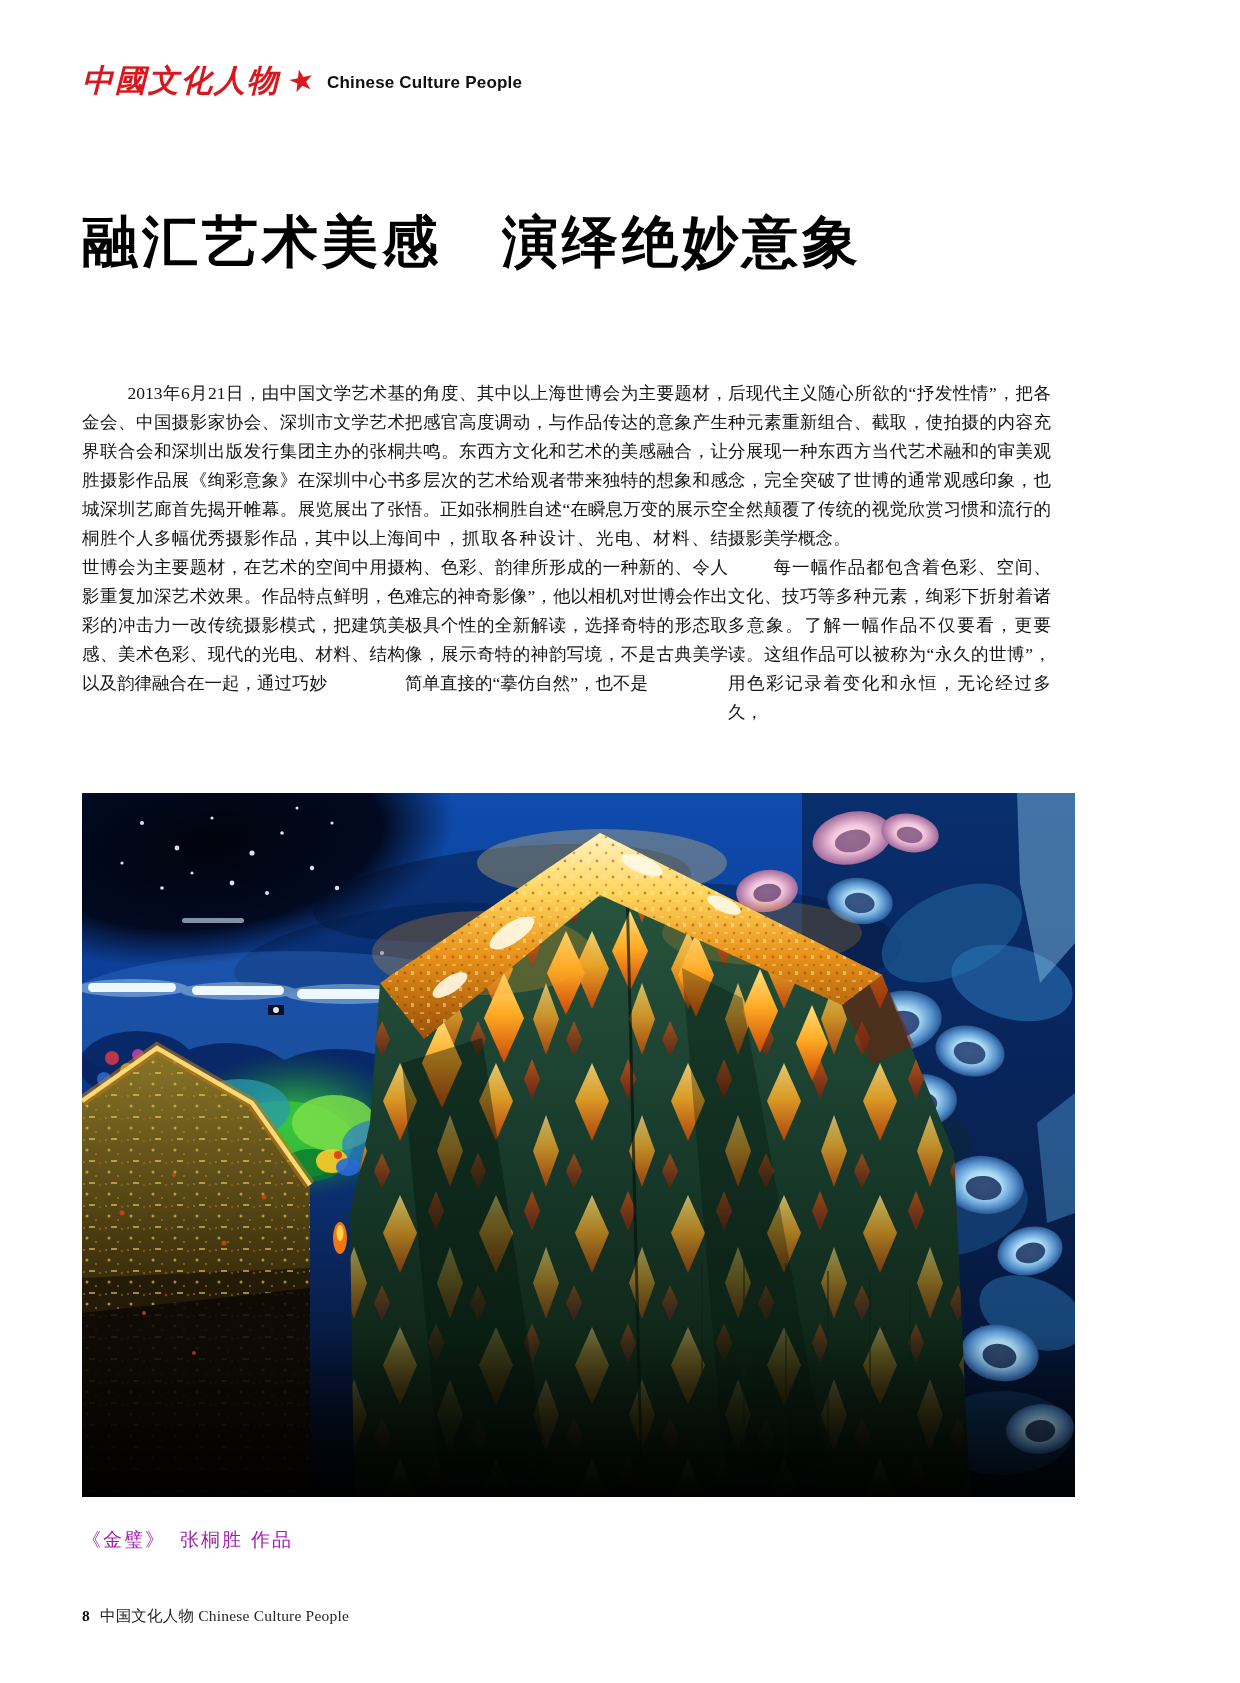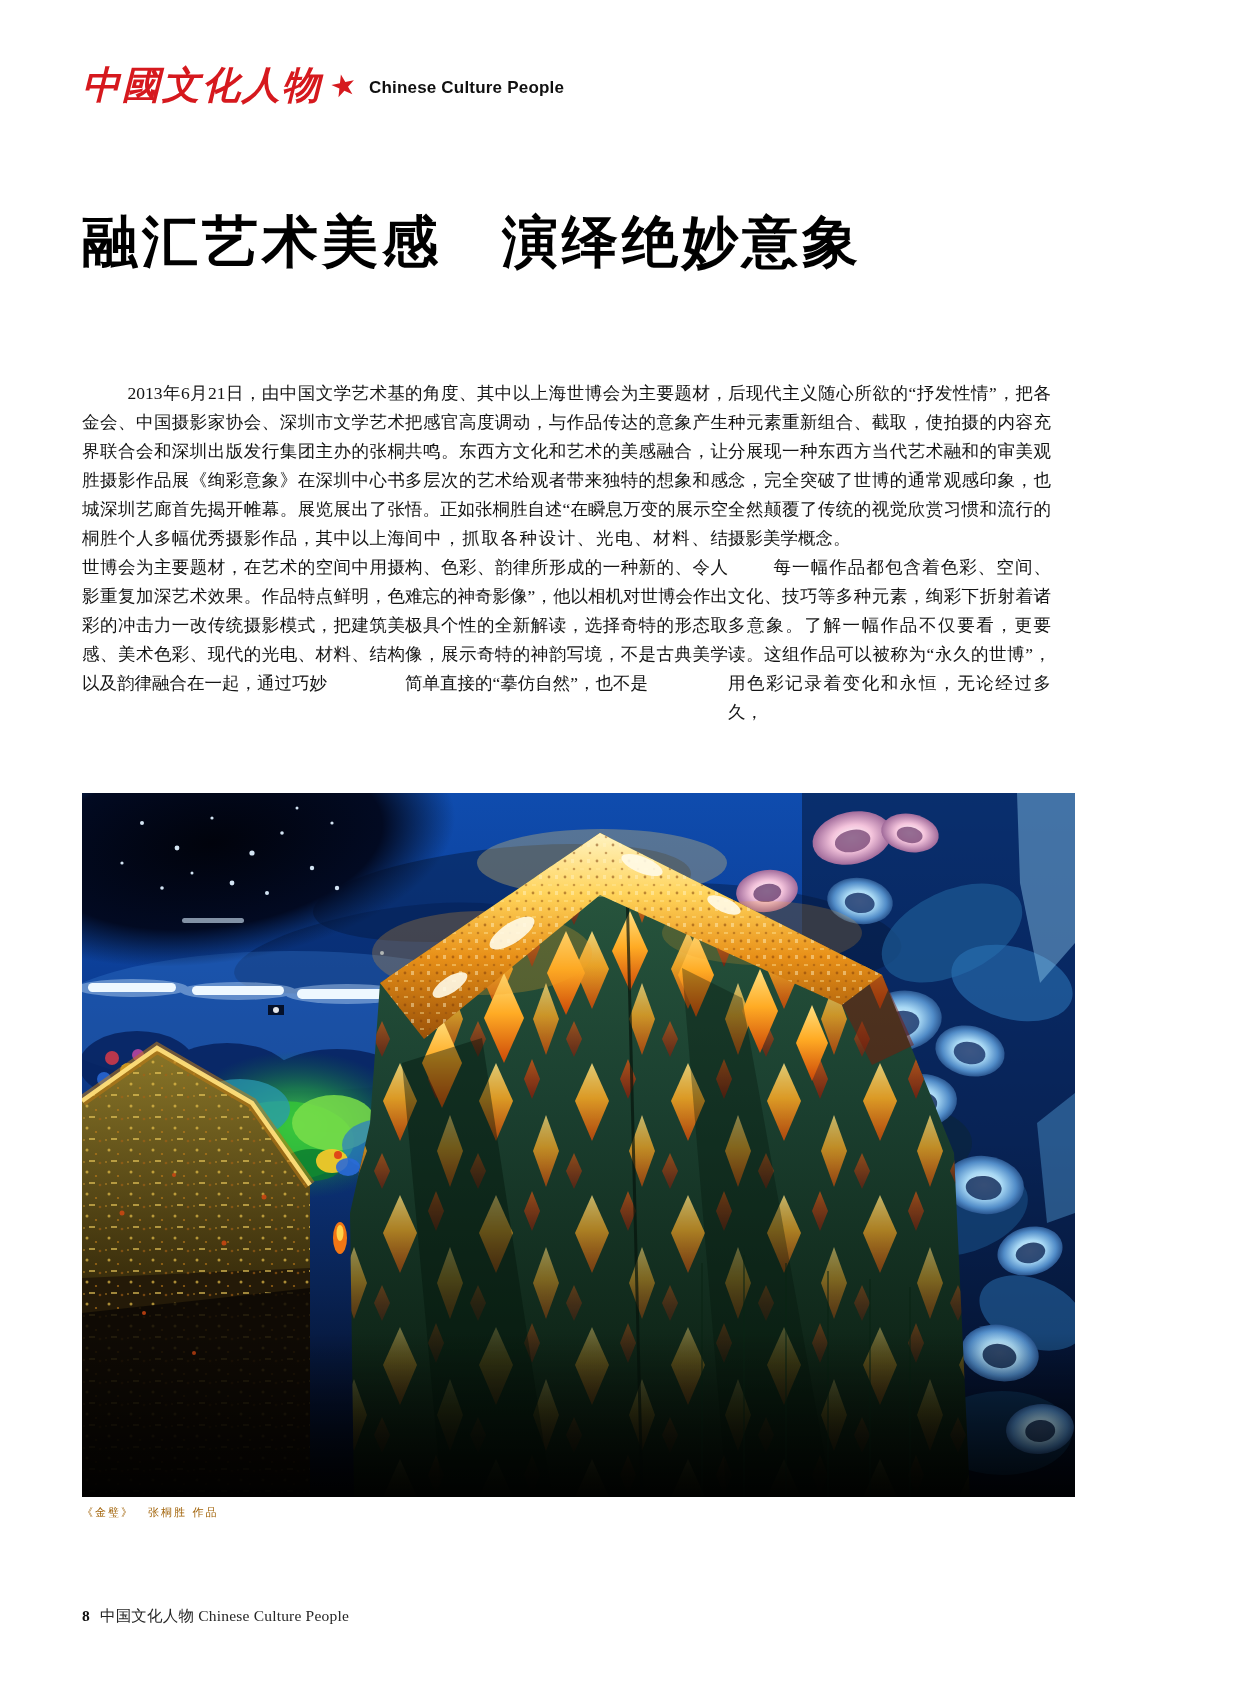--- a/index.html
+++ b/index.html
@@ -5,21 +5,21 @@
   * { margin:0; padding:0; box-sizing:border-box; }
   html,body { background:#e8e8e8; }
   .page {
     position:relative; width:1240px; height:1683px; margin:0 auto;
     background:#ffffff; overflow:hidden;
     font-family:"Liberation Serif", serif; color:#1a1a1a;
   }
   
   .masthead { position:absolute; left:82px; top:60px; display:flex; align-items:center; }
   .logo-cn {
-    color:#d6191e; font-size:38px; font-weight:bold; font-style:italic;
+    color:#d6191e; font-size:31px; font-weight:bold; font-style:italic;
     font-family:"DejaVu Serif", serif; letter-spacing:2px; white-space:nowrap;
   }
   .logo-star {
     color:#d6191e; font-size:30px; line-height:1; margin:0 12px 0 8px;
     display:inline-block; transform:rotate(-12deg); font-style:normal;
   }
   .logo-en {
     font-family:"Liberation Sans", sans-serif; font-weight:bold;
     font-size:17px; color:#101010; letter-spacing:.2px; padding-top:4px;
   }
@@ -38,21 +38,21 @@
   .col { width:323px; }
   .col p {
     font-size:17.5px; line-height:29px; text-align:justify;
     color:#141414; word-break:break-all;
   }
   .col p.indent { text-indent:2.6em; }
   
   figure.photo { position:absolute; left:82px; top:793px; width:993px; }
   figure.photo svg { display:block; width:993px; height:704px; background:#061a3e; }
   figcaption {
-    margin-top:8px; font-size:11px; letter-spacing:2px; color:#a16207;
+    margin-top:30px; font-size:19px; letter-spacing:2px; color:#a21caf;
     font-family:"DejaVu Serif", serif;
   }
   figcaption .credit { margin-left:14px; }
   
   .footer {
     position:absolute; left:82px; top:1606px;
     font-family:Liberation Serif, serif; font-size:15.5px; color:#262626;
     letter-spacing:.2px;
   }
   .footer .pagenum { font-weight:bold; margin-right:10px; color:#111; }

